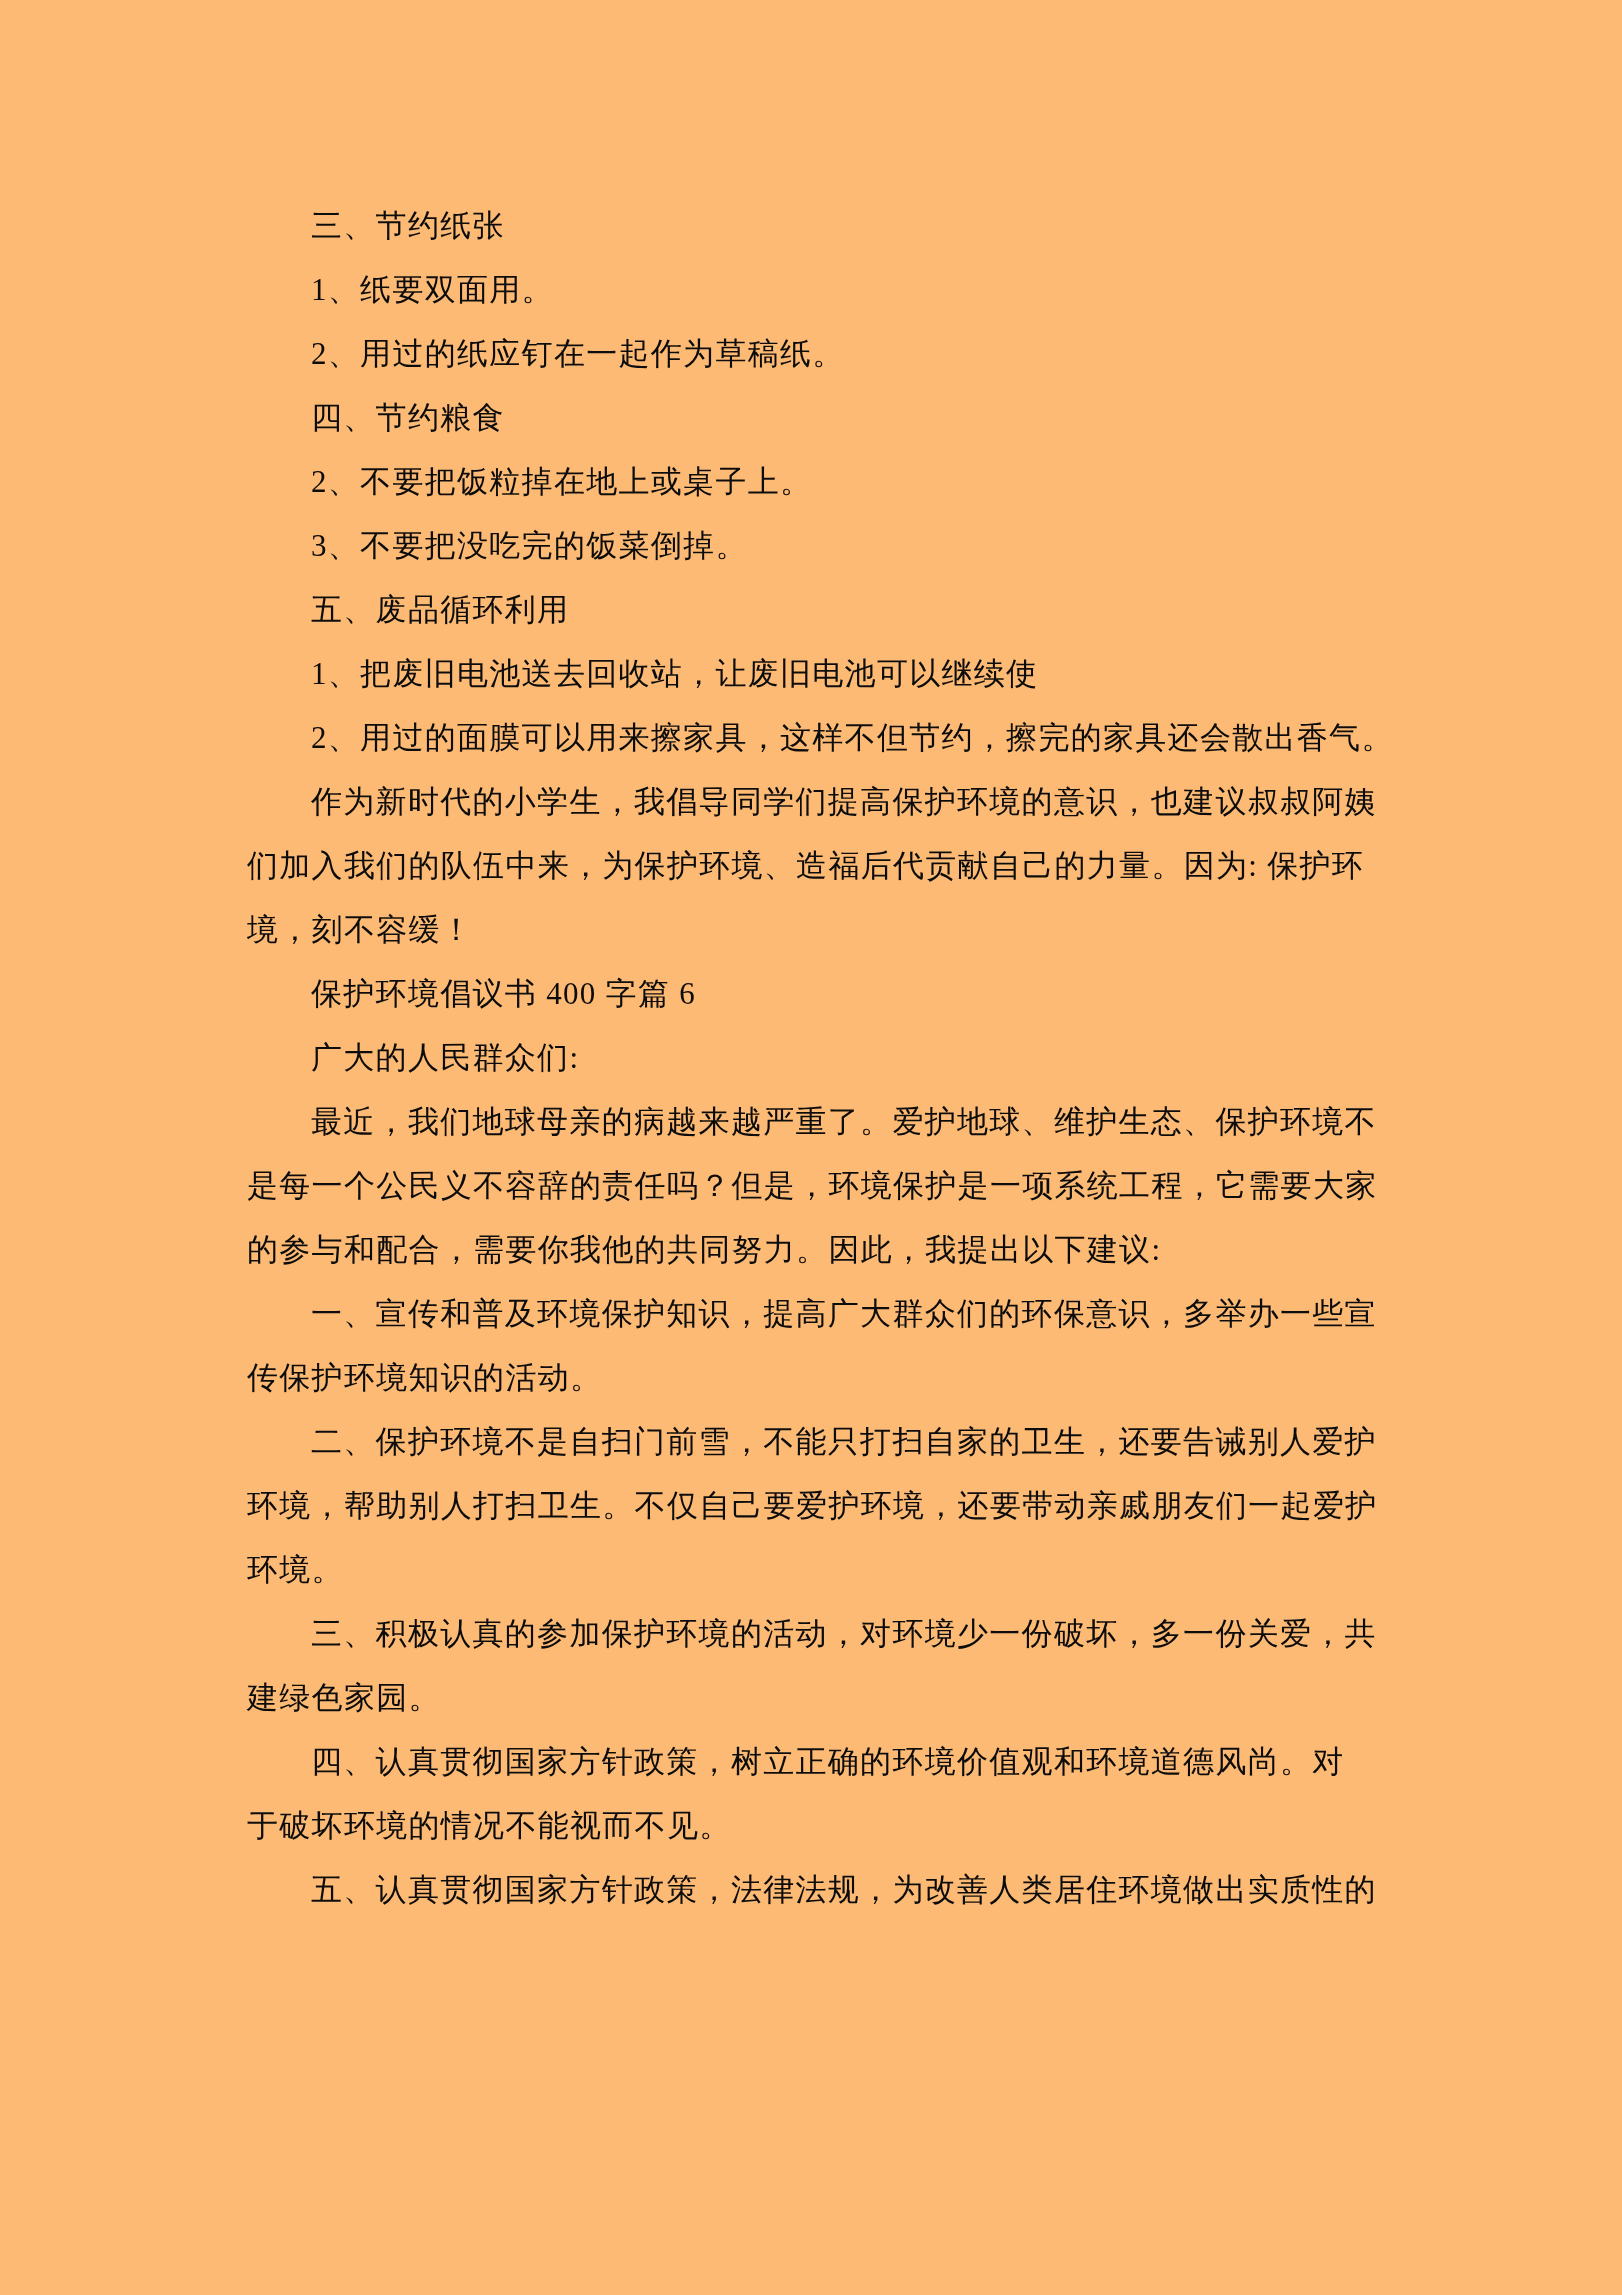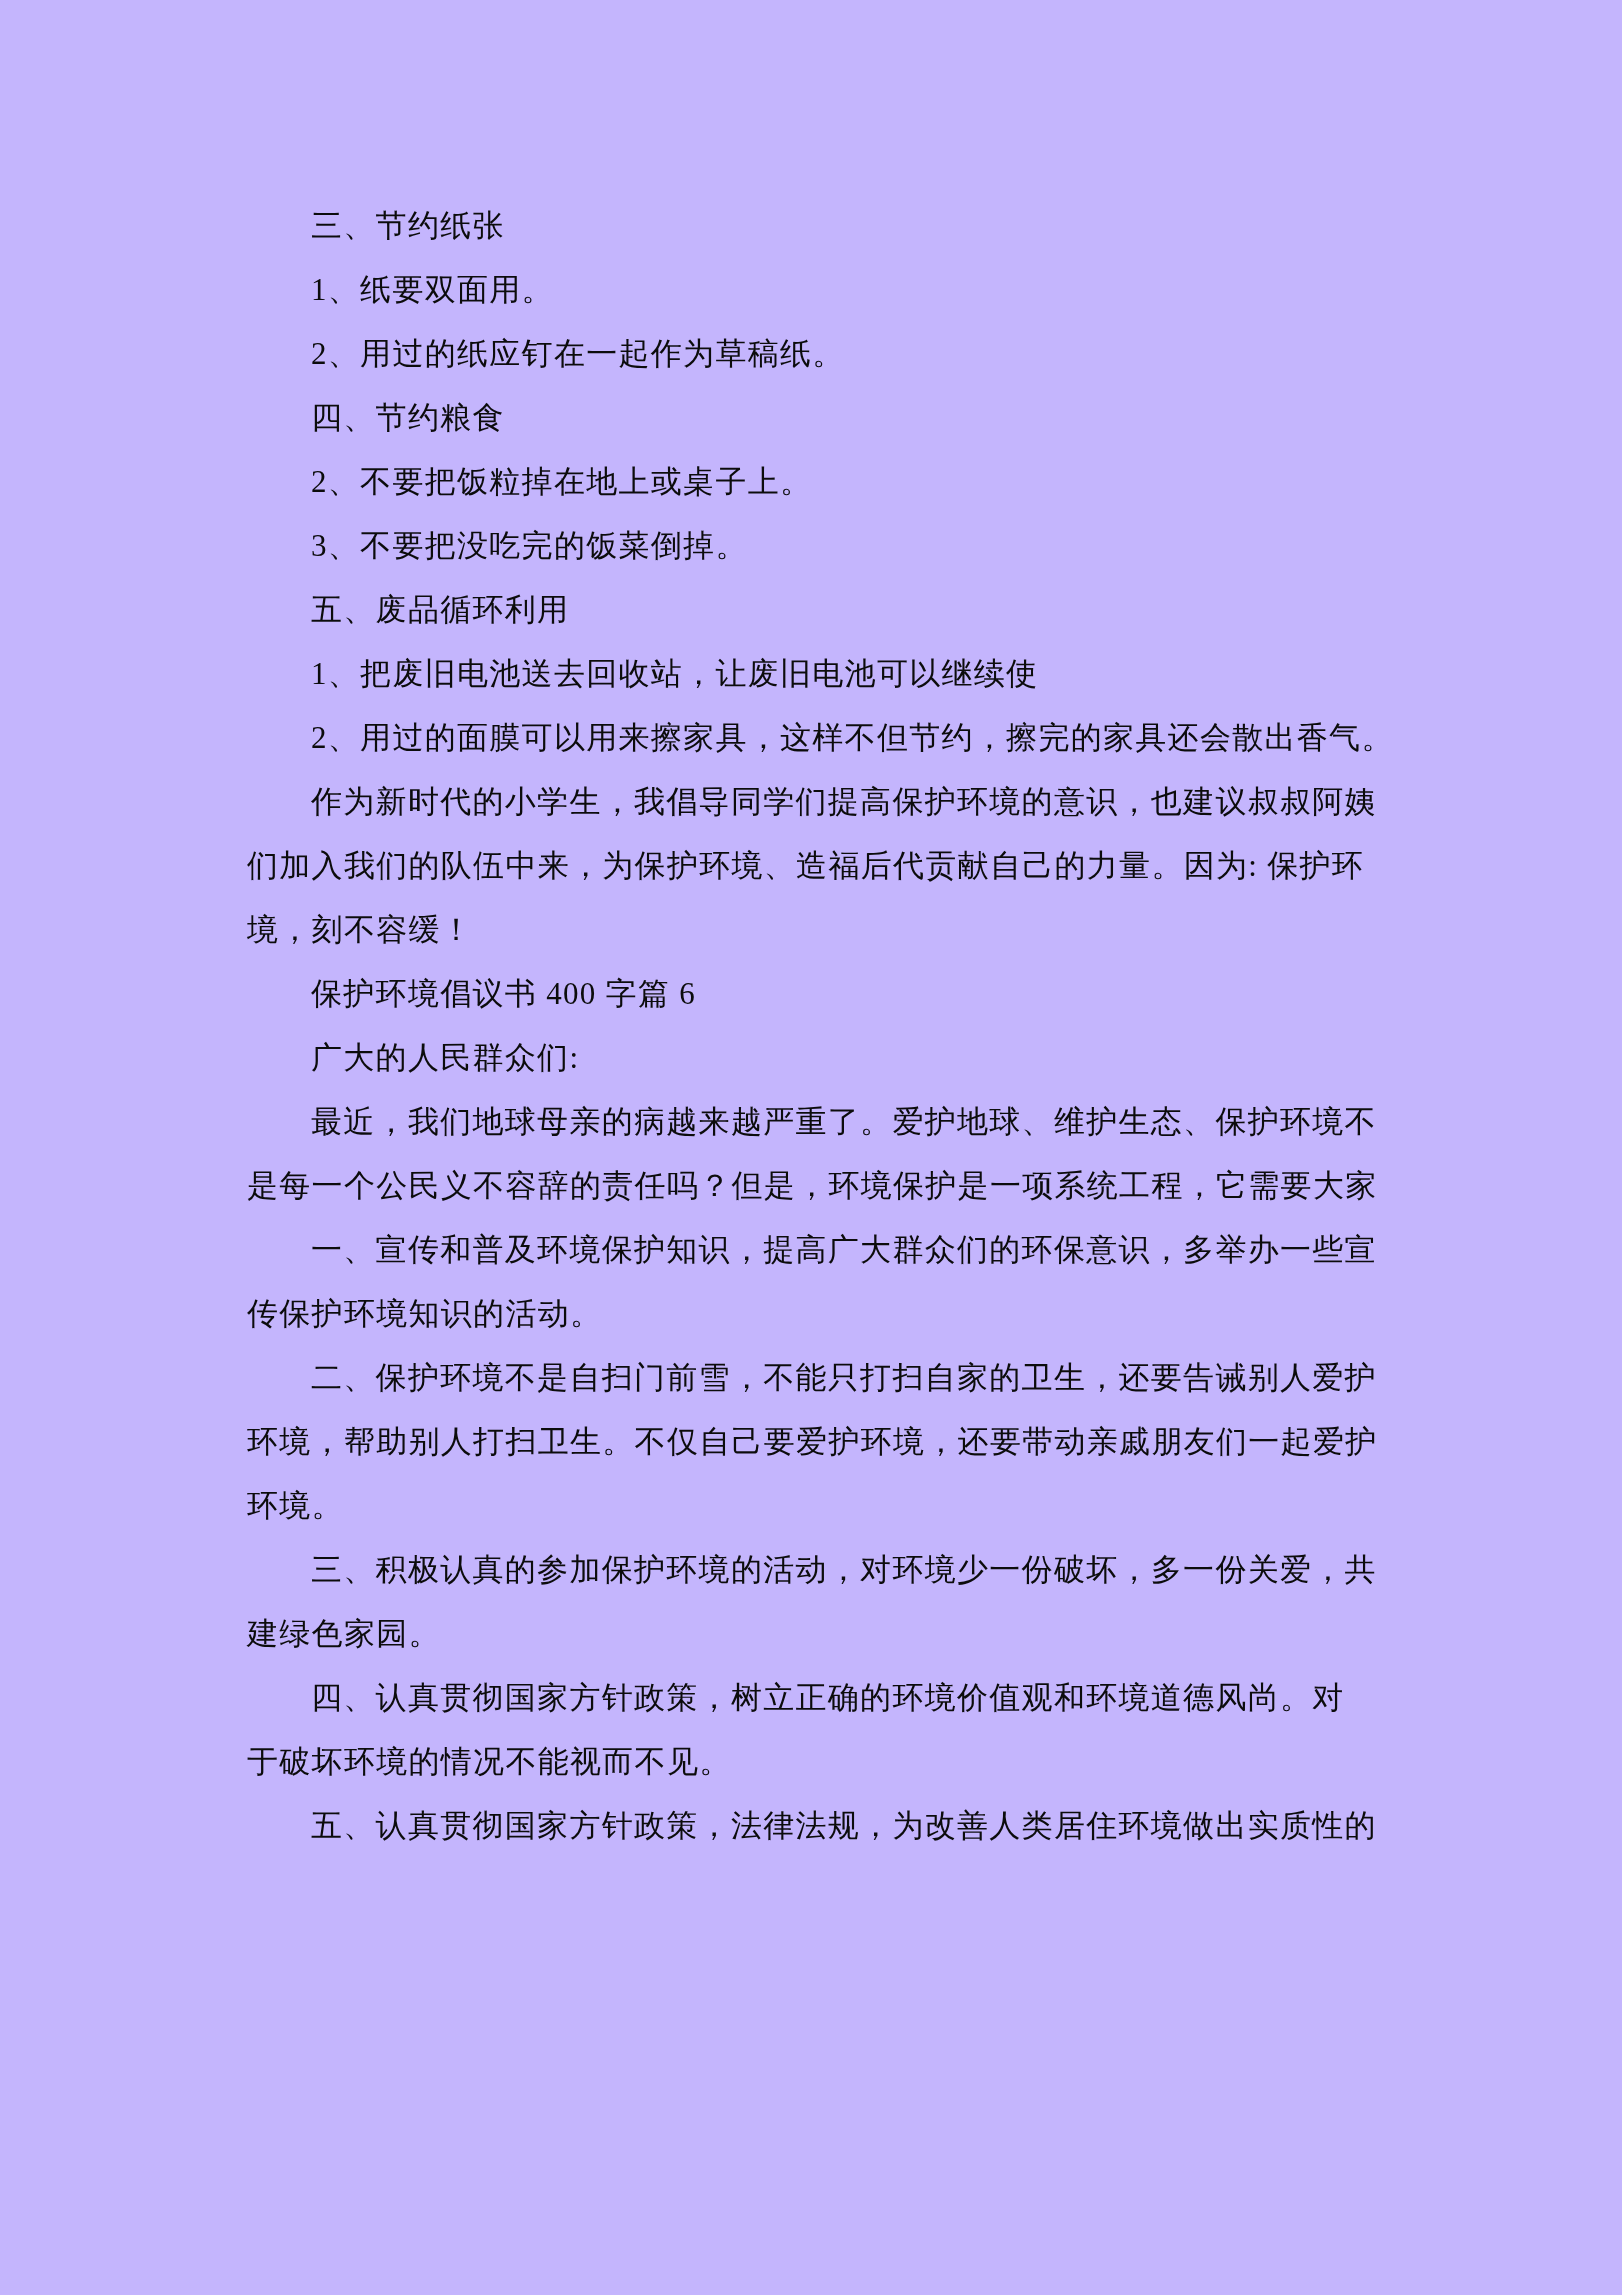--- a/index.html
+++ b/index.html
@@ -4,21 +4,21 @@
 <style>
   html, body {
     margin: 0;
     padding: 0;
     background: #fbfbfb;
   }
   .page {
     position: relative;
     width: 1623px;
     height: 2295px;
-    background: #c4b5fd;
+    background: #fdba74;
     overflow: hidden;
     font-family: "Liberation Serif", "DejaVu Serif", serif;
     color: #0c0c0c;
   }
   .text-block {
     position: absolute;
     left: 247px;
     top: 194px;
     width: 1152px;
   }
@@ -47,20 +47,21 @@
       <div class="line indent">五、废品循环利用</div>
       <div class="line indent">1、把废旧电池送去回收站，让废旧电池可以继续使</div>
       <div class="line indent">2、用过的面膜可以用来擦家具，这样不但节约，擦完的家具还会散出香气。</div>
       <div class="line indent">作为新时代的小学生，我倡导同学们提高保护环境的意识，也建议叔叔阿姨</div>
       <div class="line">们加入我们的队伍中来，为保护环境、造福后代贡献自己的力量。因为: 保护环</div>
       <div class="line">境，刻不容缓！</div>
       <div class="line indent">保护环境倡议书 400 字篇 6</div>
       <div class="line indent">广大的人民群众们:</div>
       <div class="line indent">最近，我们地球母亲的病越来越严重了。爱护地球、维护生态、保护环境不</div>
       <div class="line">是每一个公民义不容辞的责任吗？但是，环境保护是一项系统工程，它需要大家</div>
+      <div class="line">的参与和配合，需要你我他的共同努力。因此，我提出以下建议:</div>
       <div class="line indent">一、宣传和普及环境保护知识，提高广大群众们的环保意识，多举办一些宣</div>
       <div class="line">传保护环境知识的活动。</div>
       <div class="line indent">二、保护环境不是自扫门前雪，不能只打扫自家的卫生，还要告诫别人爱护</div>
       <div class="line">环境，帮助别人打扫卫生。不仅自己要爱护环境，还要带动亲戚朋友们一起爱护</div>
       <div class="line">环境。</div>
       <div class="line indent">三、积极认真的参加保护环境的活动，对环境少一份破坏，多一份关爱，共</div>
       <div class="line">建绿色家园。</div>
       <div class="line indent">四、认真贯彻国家方针政策，树立正确的环境价值观和环境道德风尚。对</div>
       <div class="line">于破坏环境的情况不能视而不见。</div>
       <div class="line indent">五、认真贯彻国家方针政策，法律法规，为改善人类居住环境做出实质性的</div>

